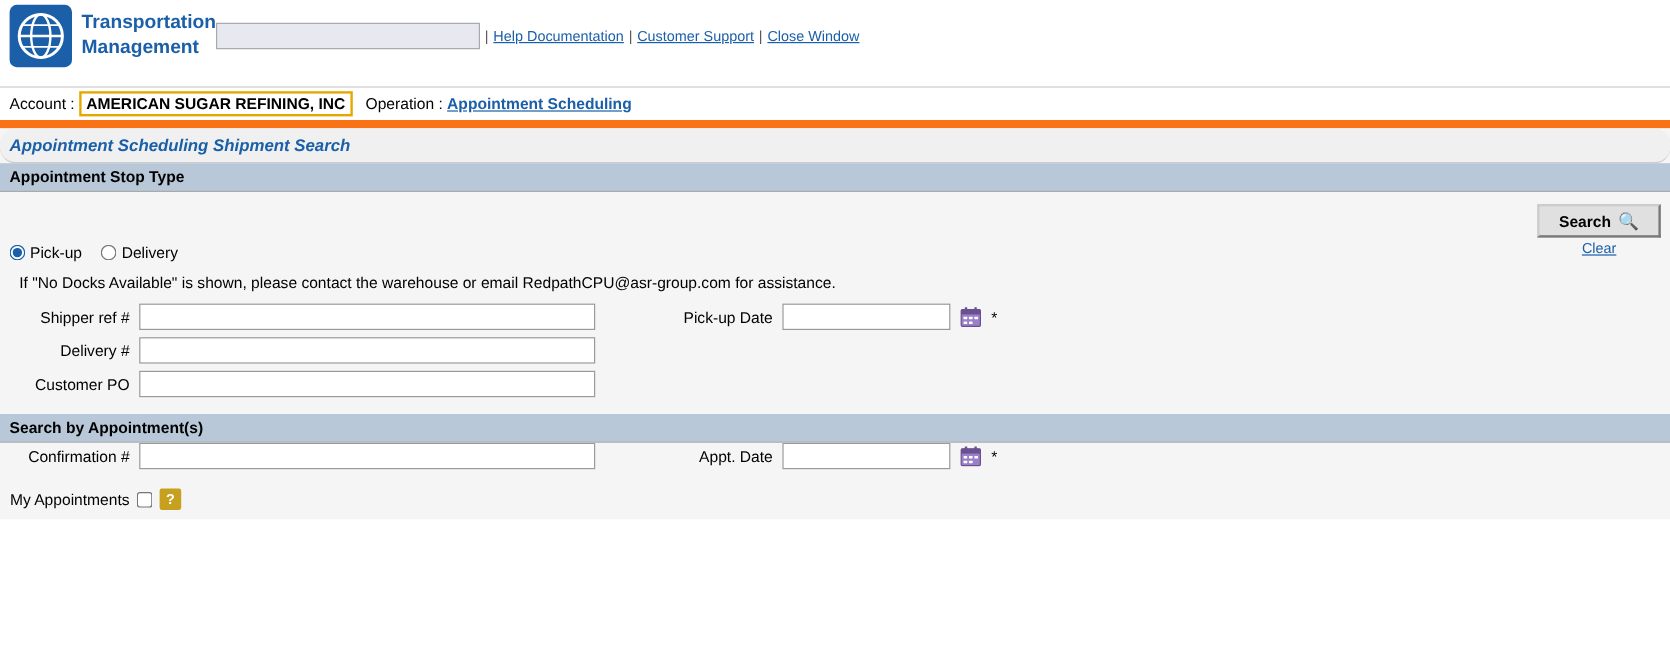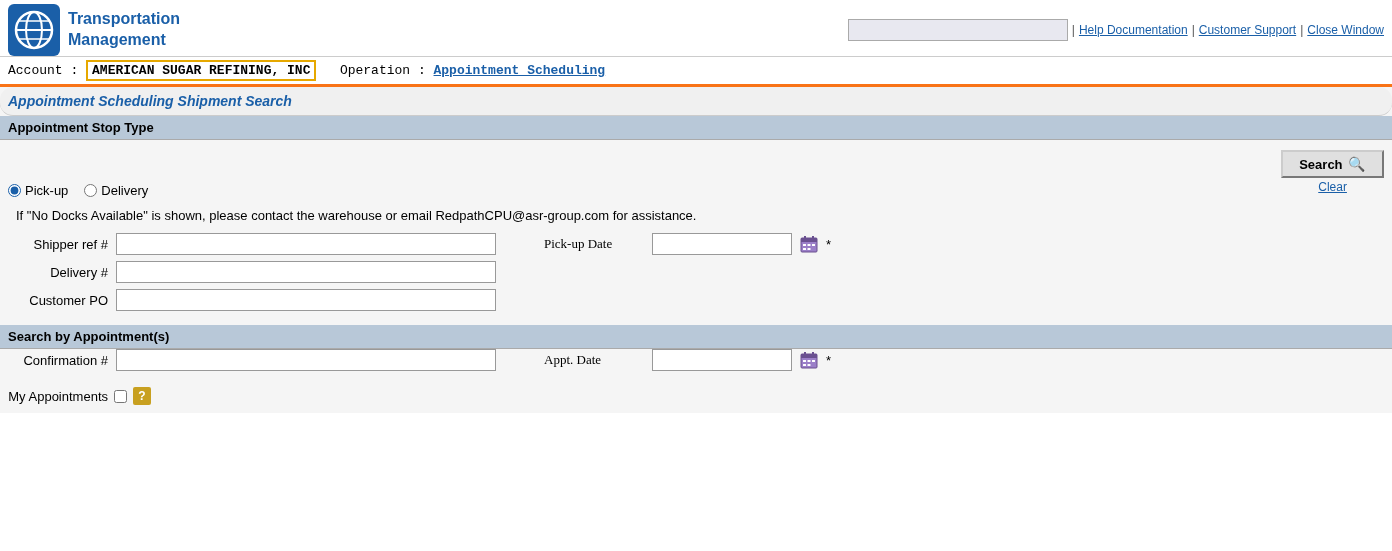--- a/index.html
+++ b/index.html
@@ -2,22 +2,21 @@
 <html><head>
   <meta charset="utf-8">
   <style>
     * { box-sizing: border-box; margin: 0; padding: 0; }
     body { font-family: Arial, sans-serif; font-size: 13px; color: #000; background: #fff; width: 1392px; }
 
     
     .top-bar {
       display: flex;
       align-items: center;
-      justify-content: space-between;
-      padding: 4px 8px 0 8px;
+      padding: 4px 8px 16px 8px;
       border-bottom: 1px solid #ccc;
     }
     .top-left {
       display: flex;
       align-items: center;
       gap: 10px;
     }
     .logo-box {
       display: flex;
       align-items: center;
@@ -85,22 +84,21 @@
     }
     .actions-btn .chevron {
       font-size: 14px;
       color: #333;
     }
 
     
     .account-bar {
       padding: 6px 8px;
       font-size: 13px;
-      border-bottom: 3px solid #f97316;
-      font-family: Liberation Mono, monospace;
+      border-bottom: 7px solid #f97316;
     }
     .account-bar .account-name {
       border: 2px solid #e6a800;
       padding: 1px 4px;
       font-weight: bold;
       display: inline;
     }
     .account-bar .operation-link {
       color: #1a5fa8;
       text-decoration: underline;
@@ -212,23 +210,22 @@
       width: 380px;
       height: 22px;
       border: 1px solid #999;
       background: #fff;
       padding: 2px 4px;
       font-size: 13px;
     }
     .field-label-right {
       margin-left: 40px;
       width: 100px;
-      text-align: left;
+      text-align: right;
       flex-shrink: 0;
-      font-family: Liberation Serif, serif;
     }
     .field-input-short {
       width: 140px;
       height: 22px;
       border: 1px solid #999;
       background: #fff;
       padding: 2px 4px;
       font-size: 13px;
     }
     .calendar-btn {

